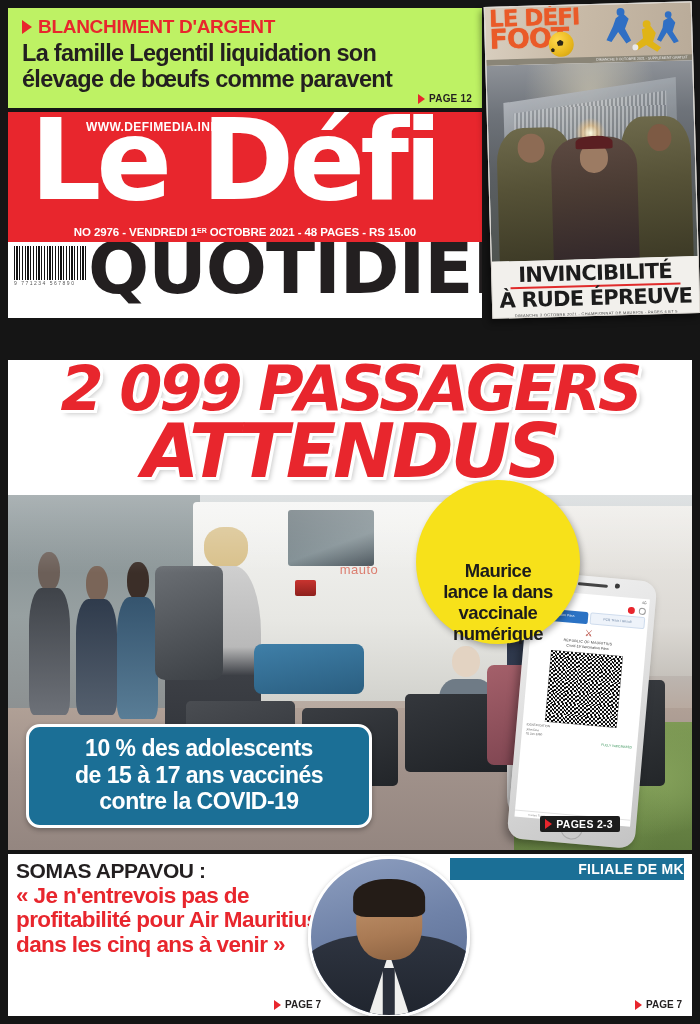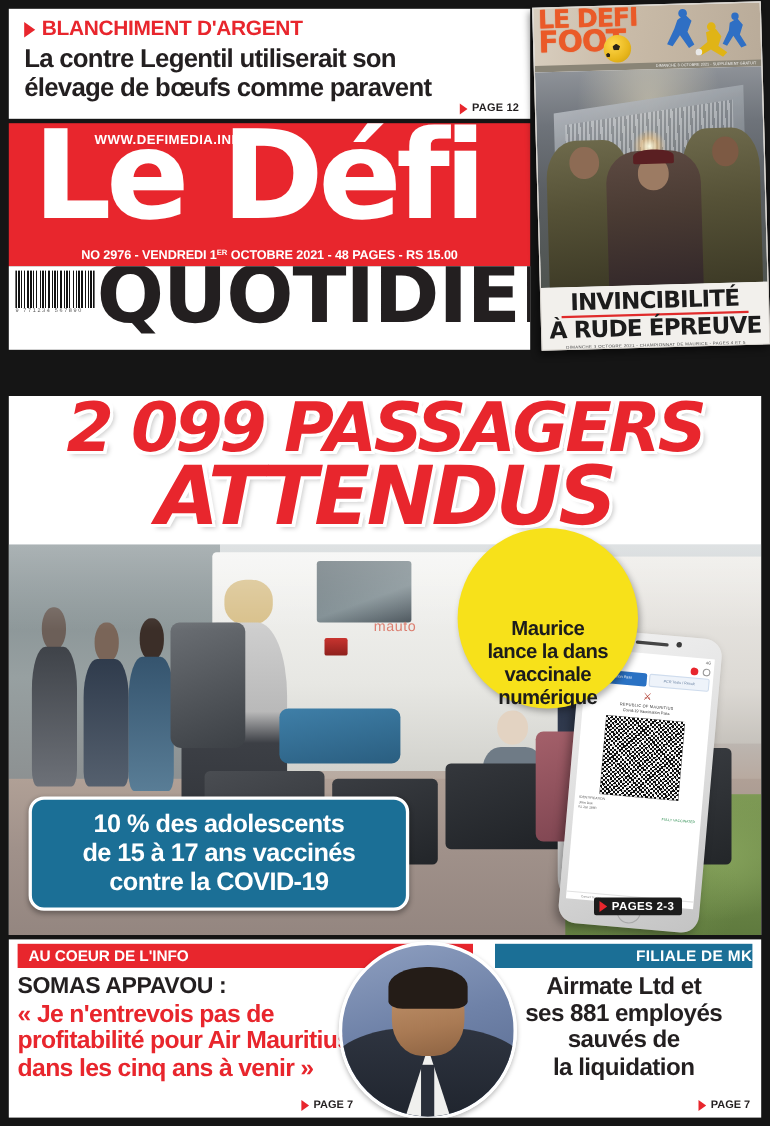--- a/index.html
+++ b/index.html
@@ -15,21 +15,21 @@
     width: 700px; height: 1024px;
     background: #151515;
     overflow: hidden;
   }
 
   
   .teaser {
     position: absolute;
     left: 8px; top: 8px;
     width: 474px; height: 100px;
-    background: #ffffff;
+    background: #bef264;
     padding: 8px 10px 0 14px;
   }
   .teaser-kicker {
     display: flex; align-items: center; gap: 6px;
     color: #e8262d;
     font-size: 19px; font-weight: bold;
     letter-spacing: -0.3px;
     font-stretch: condensed;
   }
   .tri-red {
@@ -509,21 +509,21 @@
 <body>
 
 <div class="page">
 
   <div class="teaser">
     <div class="teaser-kicker">
       <span class="tri-red"></span>
       <span>BLANCHIMENT D'ARGENT</span>
     </div>
     <div class="teaser-head">
-      <div>La contre Legentil utiliserait son</div>
+      <div>La famille Legentil liquidation son</div>
       <div>élevage de bœufs comme paravent</div>
     </div>
     <div class="pagetag-dark">
       <span class="tri-red small"></span>
       <span>PAGE 12</span>
     </div>
   </div>
 
   <div class="masthead-red">
     <div class="site-url">WWW.DEFIMEDIA.INFO</div>
@@ -694,23 +694,20 @@
 
     <div class="pages-tag">
       <span class="tri-red small"></span>
       <span>PAGES 2-3</span>
     </div>
   </div>
 
   <div class="bottom">
 
     <div class="bot-left">
-      <div class="red-strip">
-        <span>AU COEUR DE L'INFO</span>
-      </div>
       <div class="bot-name">SOMAS APPAVOU :</div>
       <div class="bot-quote">
         <div>« Je n'entrevois pas de</div>
         <div>profitabilité pour Air Mauritius</div>
         <div>dans les cinq ans à venir »</div>
       </div>
       <div class="pagetag-bl">
         <span class="tri-red small"></span>
         <span>PAGE 7</span>
       </div>
@@ -721,26 +718,20 @@
       <div class="pt-shirt"></div>
       <div class="pt-tie"></div>
       <div class="pt-head"></div>
       <div class="pt-hair"></div>
     </div>
 
     <div class="bot-right">
       <div class="teal-strip">
         <span>FILIALE DE MK</span>
       </div>
-      <div class="bot-right-head">
-        <div>Airmate Ltd et</div>
-        <div>ses 881 employés</div>
-        <div>sauvés de</div>
-        <div>la liquidation</div>
-      </div>
       <div class="pagetag-br">
         <span class="tri-red small"></span>
         <span>PAGE 7</span>
       </div>
     </div>
   </div>
 
 </div>
 
 </body></html>

